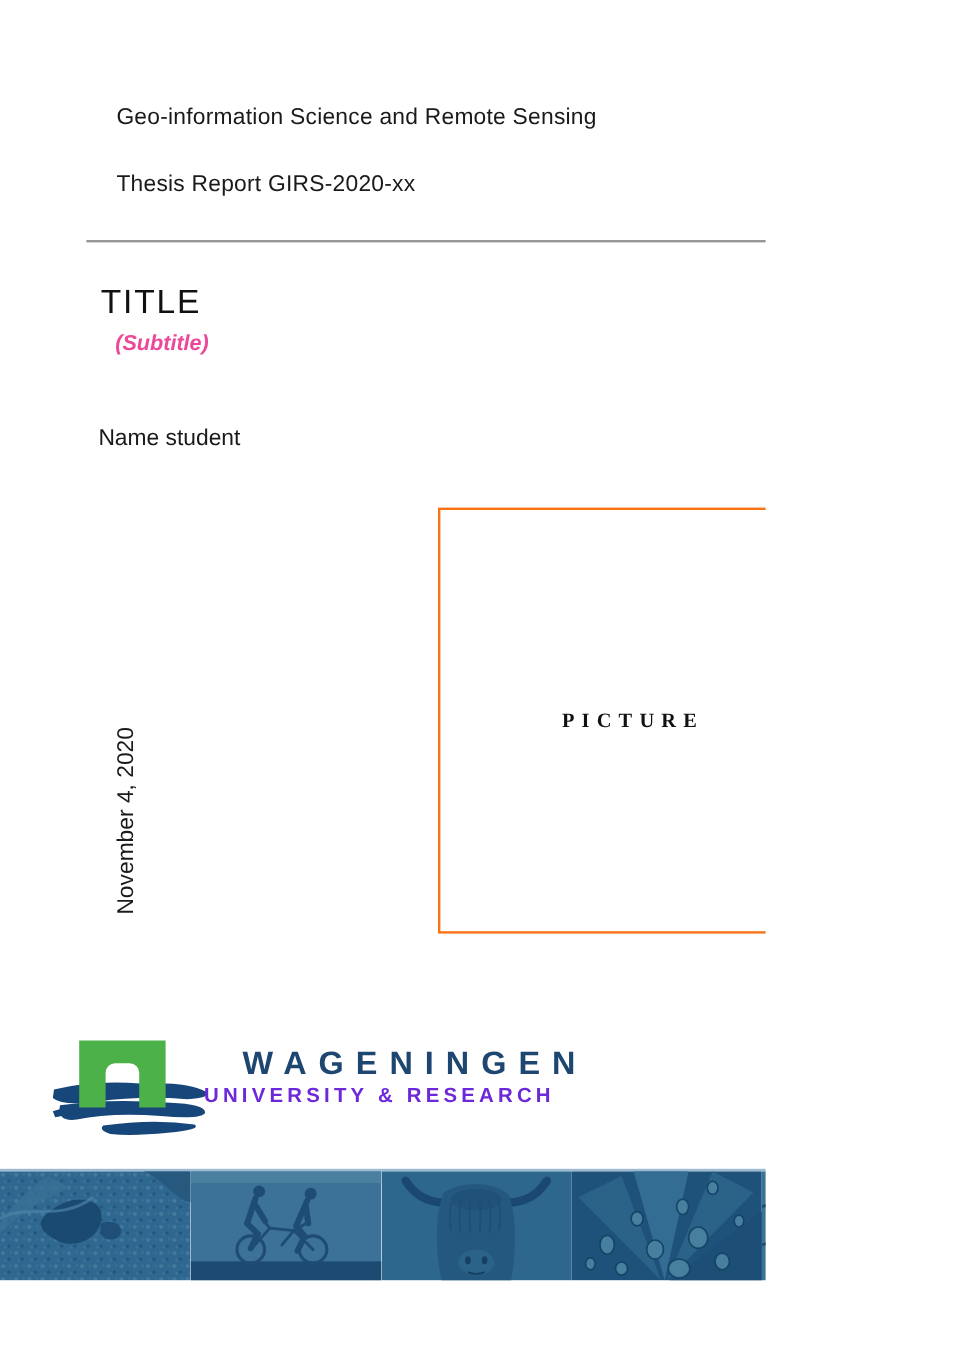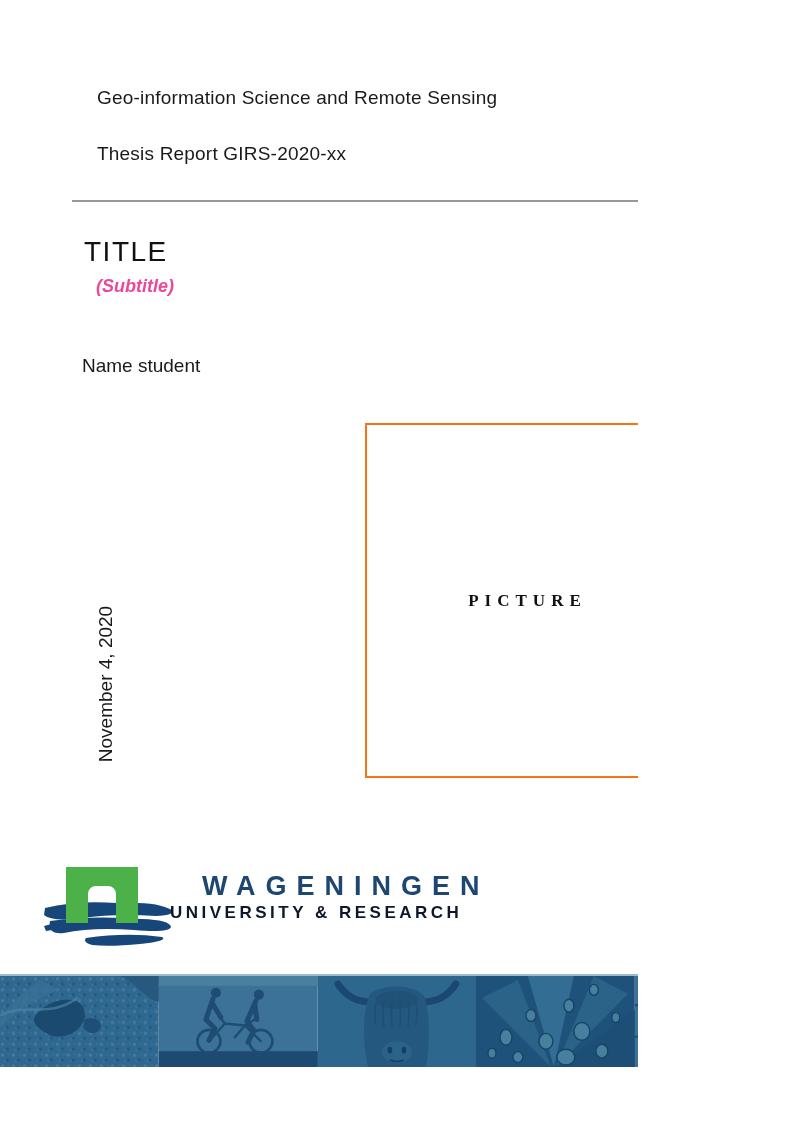--- a/index.html
+++ b/index.html
@@ -72,21 +72,21 @@
         <path d="M44,78 Q85,72 120,77 Q127,81 98,84 Q68,87 50,85 Q40,82 44,78 Z"></path>
         <path d="M2,66 Q10,63 18,65 Q14,70 4,71 Z"></path>
       </g>
 
       <path fill="#4CB148" fill-rule="evenodd" d="M24,7 H96 V63 H24 Z
            M46,63 V34 a8,8 0 0 1 8,-8 h12 a8,8 0 0 1 8,8 V63 Z"></path>
     </svg>
   </div>
 
   <div class="abs logo-wordmark" style="color:#1D4770">WAGENINGEN</div>
-  <div class="abs logo-tagline" style="color:#0f172a">UNIVERSITY &amp; RESEARCH</div>
+  <div class="abs logo-tagline" style="color:#6d28d9">UNIVERSITY &amp; RESEARCH</div>
 
   <div class="abs banner">
 
     <div class="banner-seg">
       <svg viewBox="0 0 159 92" preserveAspectRatio="none" xmlns="http://www.w3.org/2000/svg">
         <defs>
           <pattern id="sp1" patternUnits="userSpaceOnUse" width="11" height="11">
             <rect width="11" height="11" fill="#2E6890"></rect>
             <circle cx="2.5" cy="3" r="1.7" fill="#47799C"></circle>
             <circle cx="7.5" cy="8" r="1.4" fill="#23557B"></circle>

